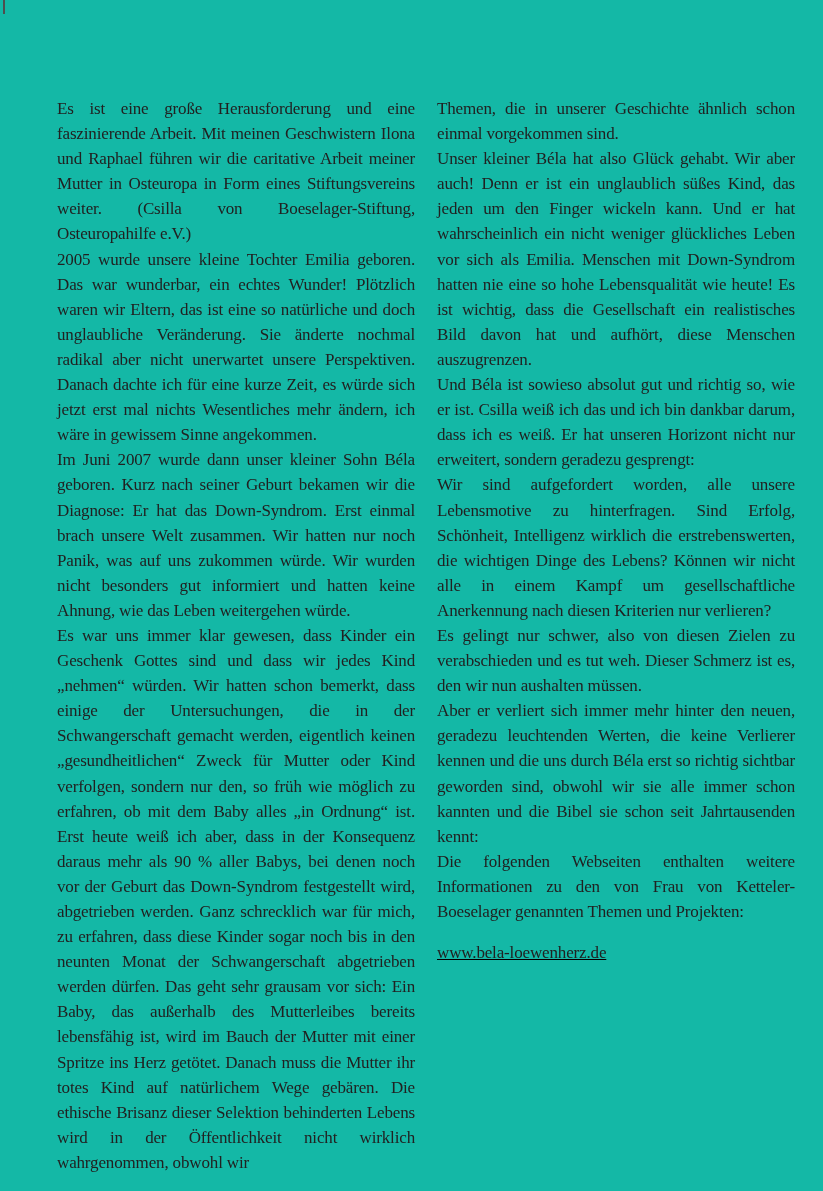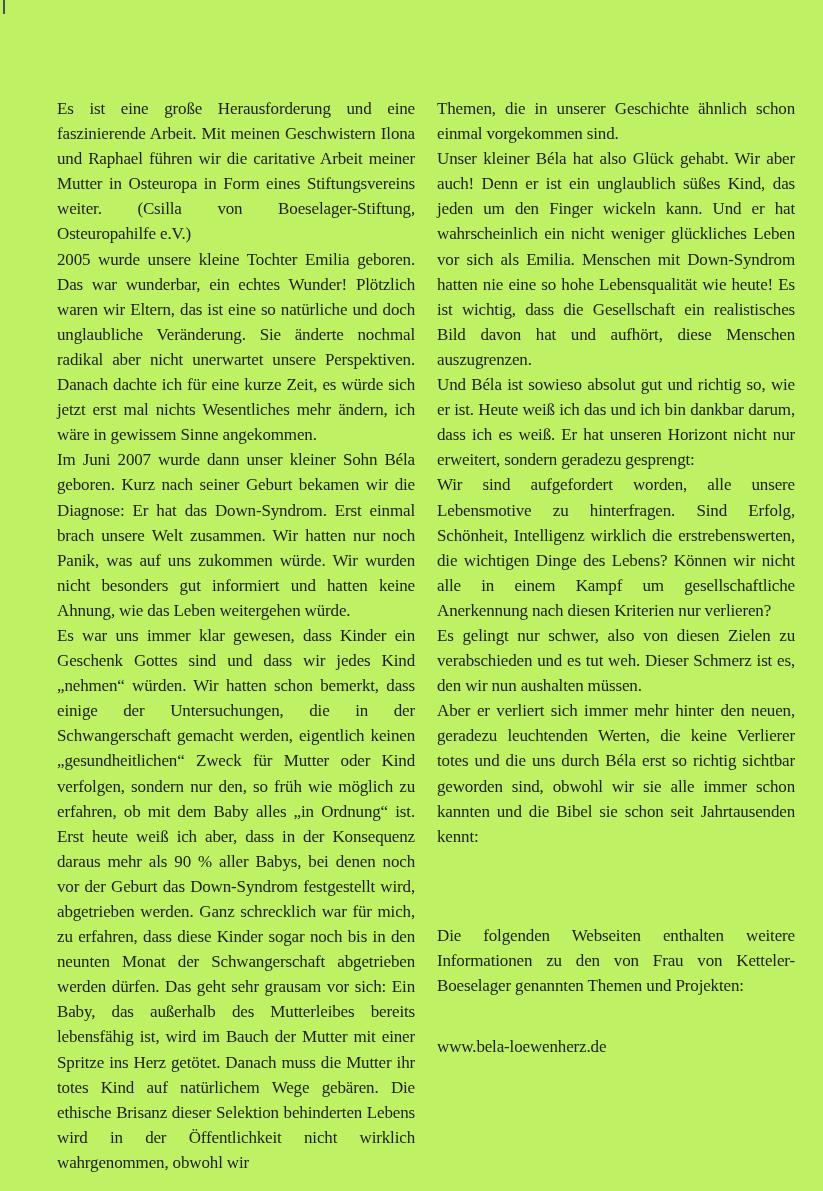--- a/index.html
+++ b/index.html
@@ -9,21 +9,21 @@
     height: 1191px;
     background: #fdfdfc;
     overflow: hidden;
   }
   .page {
     position: relative;
     width: 823px;
     height: 1191px;
     box-sizing: border-box;
     padding: 96px 28px 0 57px;
-    background: #bef264;
+    background: #14b8a6;
   }
   .scan-artifact {
     position: absolute;
     left: 3px;
     top: 0;
     width: 2px;
     height: 14px;
     background: #4f4f4f;
   }
   .columns {
@@ -41,24 +41,24 @@
     font-size: 17px;
     line-height: 25.1px;
     letter-spacing: -0.15px;
     color: #212121;
     text-align: justify;
     hyphens: auto;
     -webkit-hyphens: auto;
     -ms-hyphens: auto;
   }
   .info-para {
-    margin-top: 74px;
   }
   .links {
-    margin-top: 36px;
+    margin-top: 16px;
+    text-decoration: underline;
   }
   .links .para {
     text-align: left;
     hyphens: none;
   }
 </style>
 </head>
 <body>
 
 <div class="page">
@@ -67,24 +67,24 @@
     <div class="column">
         <p class="para">Es ist eine große Herausforderung und eine faszinierende Arbeit. Mit meinen Geschwistern Ilona und Raphael führen wir die caritative Arbeit meiner Mutter in Osteuropa in Form eines Stiftungsvereins weiter. (Csilla von Boeselager-Stiftung, Osteuropahilfe e.V.)</p>
         <p class="para">2005 wurde unsere kleine Tochter Emilia geboren. Das war wunderbar, ein echtes Wunder! Plötzlich waren wir Eltern, das ist eine so natürliche und doch unglaubliche Veränderung. Sie änderte nochmal radikal aber nicht unerwartet unsere Perspektiven. Danach dachte ich für eine kurze Zeit, es würde sich jetzt erst mal nichts Wesentliches mehr ändern, ich wäre in gewissem Sinne angekommen.</p>
         <p class="para">Im Juni 2007 wurde dann unser kleiner Sohn Béla geboren. Kurz nach seiner Geburt bekamen wir die Diagnose: Er hat das Down-Syndrom. Erst einmal brach unsere Welt zusammen. Wir hatten nur noch Panik, was auf uns zukommen würde. Wir wurden nicht besonders gut informiert und hatten keine Ahnung, wie das Leben weitergehen würde.</p>
         <p class="para">Es war uns immer klar gewesen, dass Kinder ein Geschenk Gottes sind und dass wir jedes Kind „nehmen“ würden. Wir hatten schon bemerkt, dass einige der Untersuchungen, die in der Schwangerschaft gemacht werden, eigentlich keinen „gesundheitlichen“ Zweck für Mutter oder Kind verfolgen, sondern nur den, so früh wie möglich zu erfahren, ob mit dem Baby alles „in Ordnung“ ist. Erst heute weiß ich aber, dass in der Konsequenz daraus mehr als 90 % aller Babys, bei denen noch vor der Geburt das Down-Syndrom festgestellt wird, abgetrieben werden. Ganz schrecklich war für mich, zu erfahren, dass diese Kinder sogar noch bis in den neunten Monat der Schwangerschaft abgetrieben werden dürfen. Das geht sehr grausam vor sich: Ein Baby, das außerhalb des Mutterleibes bereits lebensfähig ist, wird im Bauch der Mutter mit einer Spritze ins Herz getötet. Danach muss die Mutter ihr totes Kind auf natürlichem Wege gebären. Die ethische Brisanz dieser Selektion behinderten Lebens wird in der Öffentlichkeit nicht wirklich wahrgenommen, obwohl wir</p>
       </div>
     <div class="column">
       <div>
           <p class="para">Themen, die in unserer Geschichte ähnlich schon einmal vorgekommen sind.</p>
           <p class="para">Unser kleiner Béla hat also Glück gehabt. Wir aber auch! Denn er ist ein unglaublich süßes Kind, das jeden um den Finger wickeln kann. Und er hat wahrscheinlich ein nicht weniger glückliches Leben vor sich als Emilia. Menschen mit Down-Syndrom hatten nie eine so hohe Lebensqualität wie heute! Es ist wichtig, dass die Gesellschaft ein realistisches Bild davon hat und aufhört, diese Menschen auszugrenzen.</p>
-          <p class="para">Und Béla ist sowieso absolut gut und richtig so, wie er ist. Heute weiß ich das und ich bin dankbar darum, dass ich es weiß. Er hat unseren Horizont nicht nur erweitert, sondern geradezu gesprengt:</p>
+          <p class="para">Und Béla ist sowieso absolut gut und richtig so, wie er ist. Csilla weiß ich das und ich bin dankbar darum, dass ich es weiß. Er hat unseren Horizont nicht nur erweitert, sondern geradezu gesprengt:</p>
           <p class="para">Wir sind aufgefordert worden, alle unsere Lebensmotive zu hinterfragen. Sind Erfolg, Schönheit, Intelligenz wirklich die erstrebenswerten, die wichtigen Dinge des Lebens? Können wir nicht alle in einem Kampf um gesellschaftliche Anerkennung nach diesen Kriterien nur verlieren?</p>
           <p class="para">Es gelingt nur schwer, also von diesen Zielen zu verabschieden und es tut weh. Dieser Schmerz ist es, den wir nun aushalten müssen.</p>
-          <p class="para">Aber er verliert sich immer mehr hinter den neuen, geradezu leuchtenden Werten, die keine Verlierer totes und die uns durch Béla erst so richtig sichtbar geworden sind, obwohl wir sie alle immer schon kannten und die Bibel sie schon seit Jahrtausenden kennt:</p>
+          <p class="para">Aber er verliert sich immer mehr hinter den neuen, geradezu leuchtenden Werten, die keine Verlierer kennen und die uns durch Béla erst so richtig sichtbar geworden sind, obwohl wir sie alle immer schon kannten und die Bibel sie schon seit Jahrtausenden kennt:</p>
         </div>
       <p class="para info-para">Die folgenden Webseiten enthalten weitere Informationen zu den von Frau von Ketteler-Boeselager genannten Themen und Projekten:</p>
       <div class="links">
           <p class="para">www.bela-loewenherz.de</p>
         </div>
     </div>
   </div>
 </div>
 
 </body></html>

